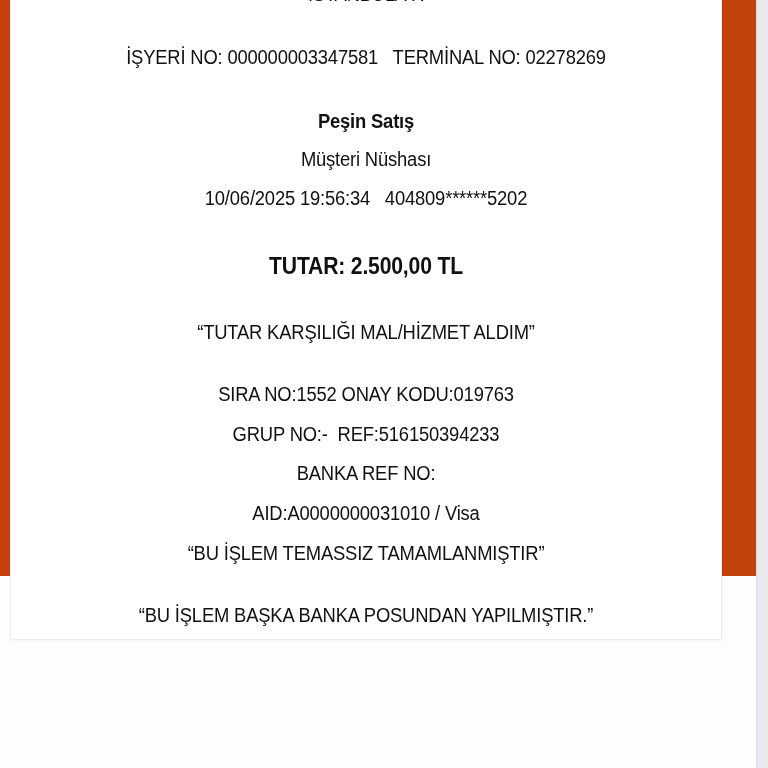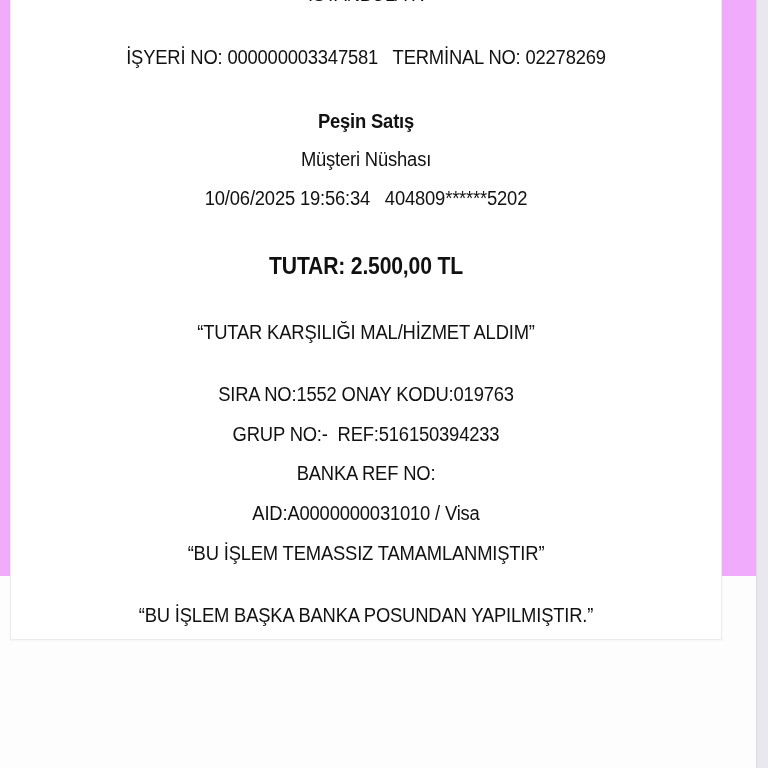--- a/index.html
+++ b/index.html
@@ -7,21 +7,21 @@
       padding: 0;
       width: 768px;
       height: 768px;
       overflow: hidden;
       background: #fdfdfd;
     }
     .viewport {
       position: relative;
       width: 768px;
       height: 576px;
-      background: #f0abfc;
+      background: #c2410c;
     }
     .right-edge {
       position: absolute;
       top: 0;
       right: 0;
       width: 11px;
       height: 768px;
       background: #e9e8ee;
       border-left: 1px solid #dcdbe2;
     }

